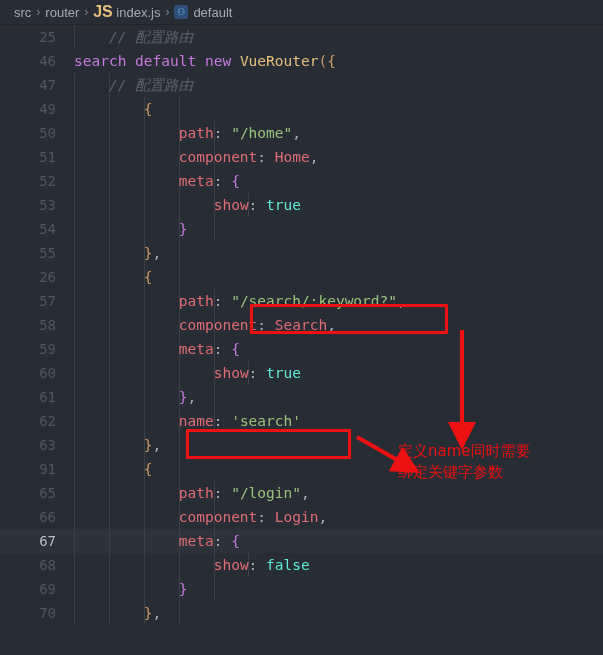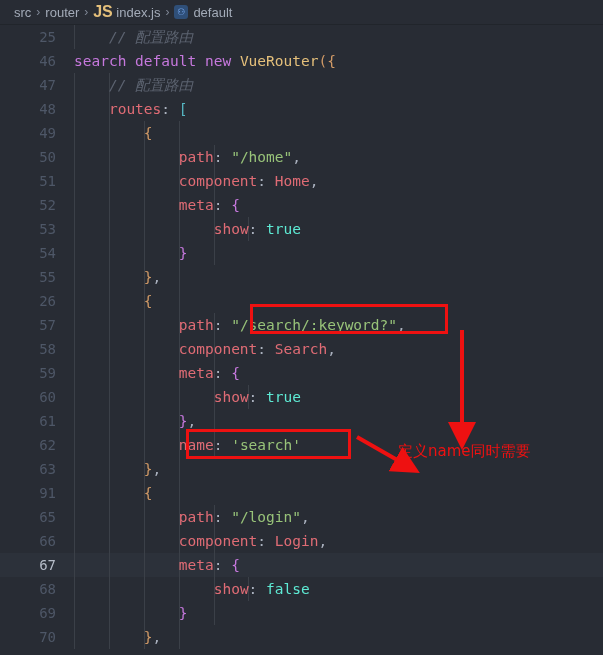--- a/index.html
+++ b/index.html
@@ -129,21 +129,20 @@
     <span class="crumb">index.js</span>
     <span class="crumb-sep">›</span>
     <span class="default-badge">⚇</span>
     <span class="crumb">default</span>
   </div>
 
   <div id="editor">
       <div class="code-line"><div class="gutter">25</div><div class="content"><div class="guides"><div class="guide" style="left: 0px;"></div></div><span class="txt"><span class="c-punct">    </span><span class="c-comment">// 配置路由</span></span></div></div>
       <div class="code-line"><div class="gutter">46</div><div class="content"><div class="guides"></div><span class="txt"><span class="c-keyword">search </span><span class="c-keyword">default </span><span class="c-keyword">new </span><span class="c-class">VueRouter</span><span class="c-br-y">(</span><span class="c-br-y">{</span></span></div></div>
       <div class="code-line"><div class="gutter">47</div><div class="content"><div class="guides"><div class="guide" style="left: 0px;"></div><div class="guide" style="left: 34.88px;"></div></div><span class="txt"><span class="c-punct">    </span><span class="c-comment">// 配置路由</span></span></div></div>
-      <div class="code-line"><div class="gutter">48</div><div class="content"><div class="guides"><div class="guide" style="left: 0px;"></div><div class="guide" style="left: 34.88px;"></div></div><span class="txt"><span class="c-punct">    </span><span class="c-prop">routes</span><span class="c-punct">: </span><span class="c-br-b">[</span></span></div></div>
       <div class="code-line"><div class="gutter">49</div><div class="content"><div class="guides"><div class="guide" style="left: 0px;"></div><div class="guide" style="left: 34.88px;"></div><div class="guide" style="left: 69.76px;"></div><div class="guide" style="left: 104.64px;"></div></div><span class="txt"><span class="c-punct">        </span><span class="c-br-y">{</span></span></div></div>
       <div class="code-line"><div class="gutter">50</div><div class="content"><div class="guides"><div class="guide" style="left: 0px;"></div><div class="guide" style="left: 34.88px;"></div><div class="guide" style="left: 69.76px;"></div><div class="guide" style="left: 104.64px;"></div><div class="guide" style="left: 139.52px;"></div></div><span class="txt"><span class="c-punct">            </span><span class="c-prop">path</span><span class="c-punct">: </span><span class="c-string">"/home"</span><span class="c-punct">,</span></span></div></div>
       <div class="code-line"><div class="gutter">51</div><div class="content"><div class="guides"><div class="guide" style="left: 0px;"></div><div class="guide" style="left: 34.88px;"></div><div class="guide" style="left: 69.76px;"></div><div class="guide" style="left: 104.64px;"></div><div class="guide" style="left: 139.52px;"></div></div><span class="txt"><span class="c-punct">            </span><span class="c-prop">component</span><span class="c-punct">: </span><span class="c-prop">Home</span><span class="c-punct">,</span></span></div></div>
       <div class="code-line"><div class="gutter">52</div><div class="content"><div class="guides"><div class="guide" style="left: 0px;"></div><div class="guide" style="left: 34.88px;"></div><div class="guide" style="left: 69.76px;"></div><div class="guide" style="left: 104.64px;"></div><div class="guide" style="left: 139.52px;"></div></div><span class="txt"><span class="c-punct">            </span><span class="c-prop">meta</span><span class="c-punct">: </span><span class="c-br-p">{</span></span></div></div>
       <div class="code-line"><div class="gutter">53</div><div class="content"><div class="guides"><div class="guide" style="left: 0px;"></div><div class="guide" style="left: 34.88px;"></div><div class="guide" style="left: 69.76px;"></div><div class="guide" style="left: 104.64px;"></div><div class="guide" style="left: 139.52px;"></div><div class="guide" style="left: 174.4px;"></div></div><span class="txt"><span class="c-punct">                </span><span class="c-prop">show</span><span class="c-punct">: </span><span class="c-const">true</span></span></div></div>
       <div class="code-line"><div class="gutter">54</div><div class="content"><div class="guides"><div class="guide" style="left: 0px;"></div><div class="guide" style="left: 34.88px;"></div><div class="guide" style="left: 69.76px;"></div><div class="guide" style="left: 104.64px;"></div><div class="guide" style="left: 139.52px;"></div></div><span class="txt"><span class="c-punct">            </span><span class="c-br-p">}</span></span></div></div>
       <div class="code-line"><div class="gutter">55</div><div class="content"><div class="guides"><div class="guide" style="left: 0px;"></div><div class="guide" style="left: 34.88px;"></div><div class="guide" style="left: 69.76px;"></div><div class="guide" style="left: 104.64px;"></div></div><span class="txt"><span class="c-punct">        </span><span class="c-br-y">}</span><span class="c-punct">,</span></span></div></div>
       <div class="code-line"><div class="gutter">26</div><div class="content"><div class="guides"><div class="guide" style="left: 0px;"></div><div class="guide" style="left: 34.88px;"></div><div class="guide" style="left: 69.76px;"></div><div class="guide" style="left: 104.64px;"></div></div><span class="txt"><span class="c-punct">        </span><span class="c-br-y">{</span></span></div></div>
       <div class="code-line"><div class="gutter">57</div><div class="content"><div class="guides"><div class="guide" style="left: 0px;"></div><div class="guide" style="left: 34.88px;"></div><div class="guide" style="left: 69.76px;"></div><div class="guide" style="left: 104.64px;"></div><div class="guide" style="left: 139.52px;"></div></div><span class="txt"><span class="c-punct">            </span><span class="c-prop">path</span><span class="c-punct">: </span><span class="c-string">"/search/:keyword?"</span><span class="c-punct">,</span></span></div></div>
       <div class="code-line"><div class="gutter">58</div><div class="content"><div class="guides"><div class="guide" style="left: 0px;"></div><div class="guide" style="left: 34.88px;"></div><div class="guide" style="left: 69.76px;"></div><div class="guide" style="left: 104.64px;"></div><div class="guide" style="left: 139.52px;"></div></div><span class="txt"><span class="c-punct">            </span><span class="c-prop">component</span><span class="c-punct">: </span><span class="c-prop">Search</span><span class="c-punct">,</span></span></div></div>
@@ -169,15 +168,16 @@
     </defs>
     <line x1="462" y1="330" x2="462" y2="434" stroke="#ee1111" stroke-width="4" marker-end="url(#ah)"></line>
     <line x1="357" y1="437" x2="406" y2="465" stroke="#ee1111" stroke-width="4" marker-end="url(#ah)"></line>
   </svg>
 
   <div class="hl-box" style="left:250px; top:304px; width:198px; height:30px;"></div>
   <div class="hl-box" style="left:186px; top:429px; width:165px; height:30px;"></div>
 
   <div class="anno-text" style="left:398px; top:441px;">
     <div>定义name同时需要</div>
+    <div>绑定关键字参数</div>
   </div>
 
 </div>
 
 </body></html>

